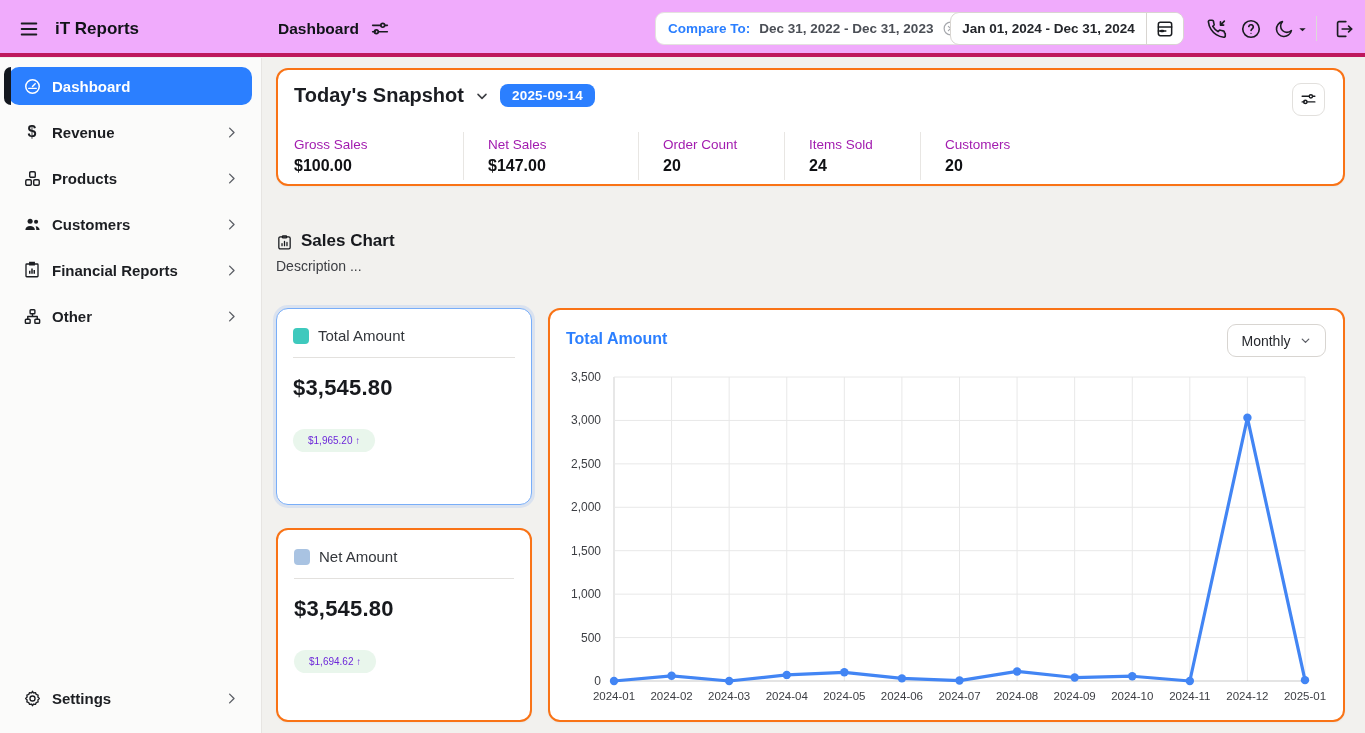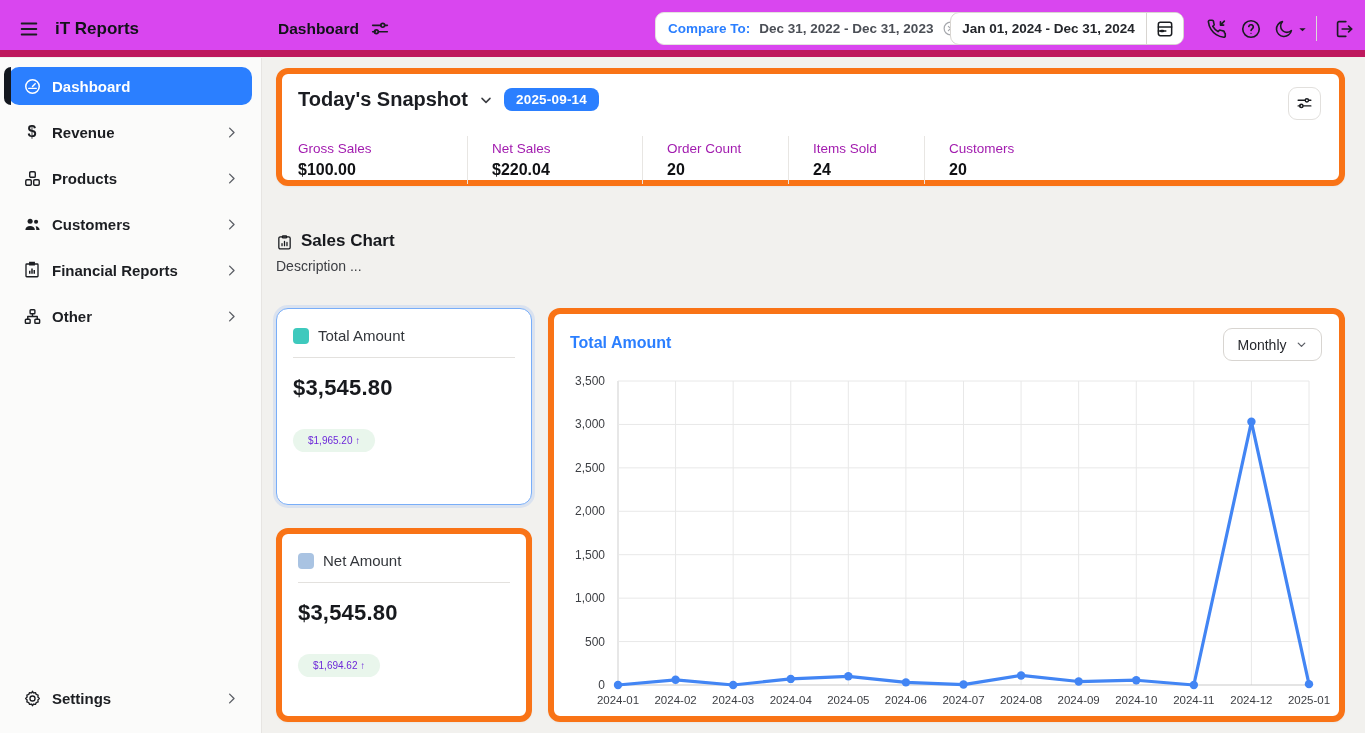--- a/index.html
+++ b/index.html
@@ -1,21 +1,21 @@
 <!DOCTYPE html>
 <html><head>
 <meta charset="utf-8">
 <style>
   * { margin:0; padding:0; box-sizing:border-box; }
   html,body { width:1365px; height:733px; overflow:hidden;
     font-family:"Liberation Sans","DejaVu Sans",sans-serif; background:#f2f1ee; color:#16181c; }
 
   
-  .topbar { position:absolute; top:0; left:0; width:1365px; height:57px; background:#d946ef;
-    border-bottom:7px solid #be185d; z-index:10; }
+  .topbar { position:absolute; top:0; left:0; width:1365px; height:57px; background:#f0abfc;
+    border-bottom:4px solid #be185d; z-index:10; }
   .hamburger { position:absolute; left:16px; top:16px; width:26px; height:26px; cursor:pointer;
     display:flex; align-items:center; justify-content:center; }
   .app-title { position:absolute; left:55px; top:0; line-height:57px; font-size:17px; font-weight:700; color:#111318; }
   .page-title-wrap { position:absolute; left:278px; top:0; height:57px; display:flex; align-items:center; gap:10px; }
   .page-title { font-size:15.5px; font-weight:700; color:#111318; }
   .chip { position:absolute; left:655px; top:12px; height:33px; background:#fff; border:1px solid #e4e2df;
     border-radius:9px; display:flex; align-items:center; padding:8px 12px; gap:9px; cursor:pointer; }
   .chip .lbl { color:#2b7fff; font-weight:700; font-size:13.5px; }
   .chip .val { color:#4b4f56; font-size:13.5px; font-weight:600; }
   .dategroup { position:absolute; left:950px; top:12px; height:33px; display:flex; background:#fff;
@@ -38,21 +38,21 @@
     font-weight:700; font-size:16px; }
   .nav-item .nlabel { margin-left:10px; font-size:15px; font-weight:600; flex:1; }
   .nav-item .chev { margin-right:13px; }
   .nav-item.active { background:#2b7fff; color:#ffffff; }
   .nav-item.active::before { content:""; position:absolute; left:-5px; top:0; bottom:0; width:7px;
     background:#14181f; border-radius:8px 0 0 8px; }
   .nav-settings { position:absolute; bottom:8px; left:0; right:0; }
 
   
   .main { position:absolute; top:58px; left:263px; right:0; bottom:0; background:#f2f1ee; }
-  .card { background:#fff; border:6px solid #f97316; border-radius:12px; box-shadow:0 1px 2px rgba(0,0,0,.04); }
+  .card { background:#fff; border:2px solid #f97316; border-radius:12px; box-shadow:0 1px 2px rgba(0,0,0,.04); }
 
   .snapshot { position:absolute; left:13px; top:10px; width:1069px; height:118px; }
   .snap-head { position:absolute; left:16px; top:14px; display:flex; align-items:center; gap:10px; }
   .snap-title { font-size:20px; font-weight:700; color:#1b1d22; }
   .snap-caret { display:flex; align-items:center; cursor:pointer; }
   .snap-badge { background:#2b7fff; color:#fff; font-size:13.5px; font-weight:700; padding:4px 12px;
     border-radius:8px; letter-spacing:.2px; }
   .snap-filter { position:absolute; right:18px; top:13px; width:33px; height:33px; border:1px solid #e2e0dd;
     border-radius:9px; display:flex; align-items:center; justify-content:center; cursor:pointer; background:#fff; }
   .stats { position:absolute; left:0; right:0; top:62px; height:48px; display:flex; }
@@ -287,21 +287,21 @@
           <circle cx="8" cy="15" r="2.1"></circle>
         </svg>
     </div>
     <div class="stats">
       <div class="stat">
         <span class="slabel">Gross Sales</span>
         <span class="svalue">$100.00</span>
       </div>
       <div class="stat bordered">
         <span class="slabel">Net Sales</span>
-        <span class="svalue">$220.04</span>
+        <span class="svalue">$147.00</span>
       </div>
       <div class="stat bordered">
         <span class="slabel">Order Count</span>
         <span class="svalue">20</span>
       </div>
       <div class="stat bordered">
         <span class="slabel">Items Sold</span>
         <span class="svalue">24</span>
       </div>
       <div class="stat bordered">

